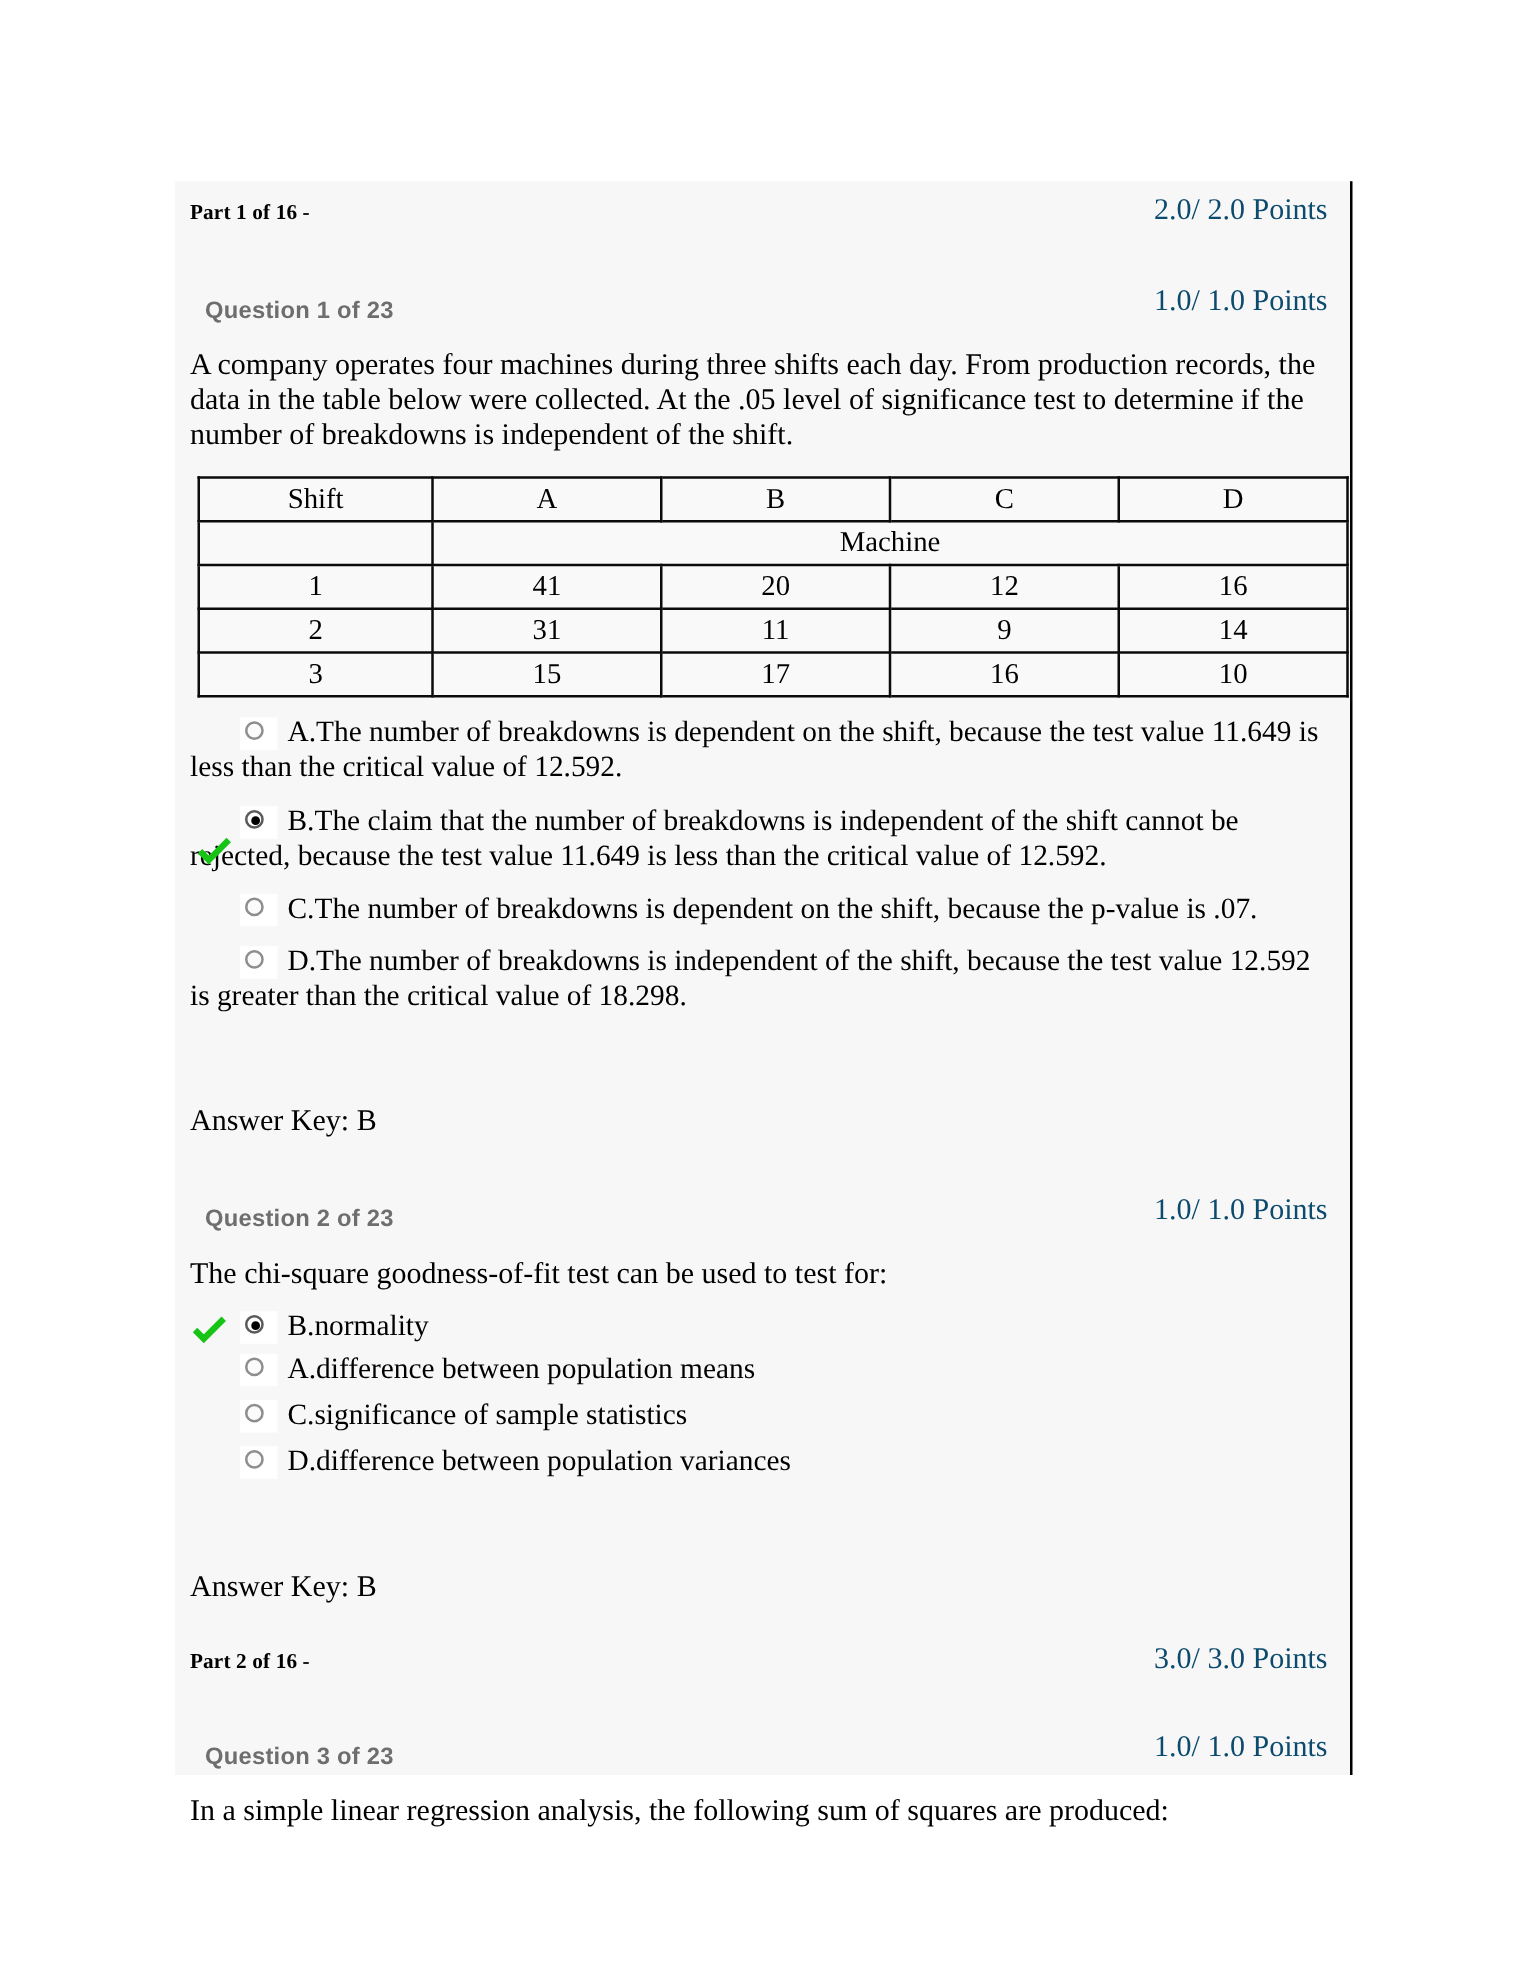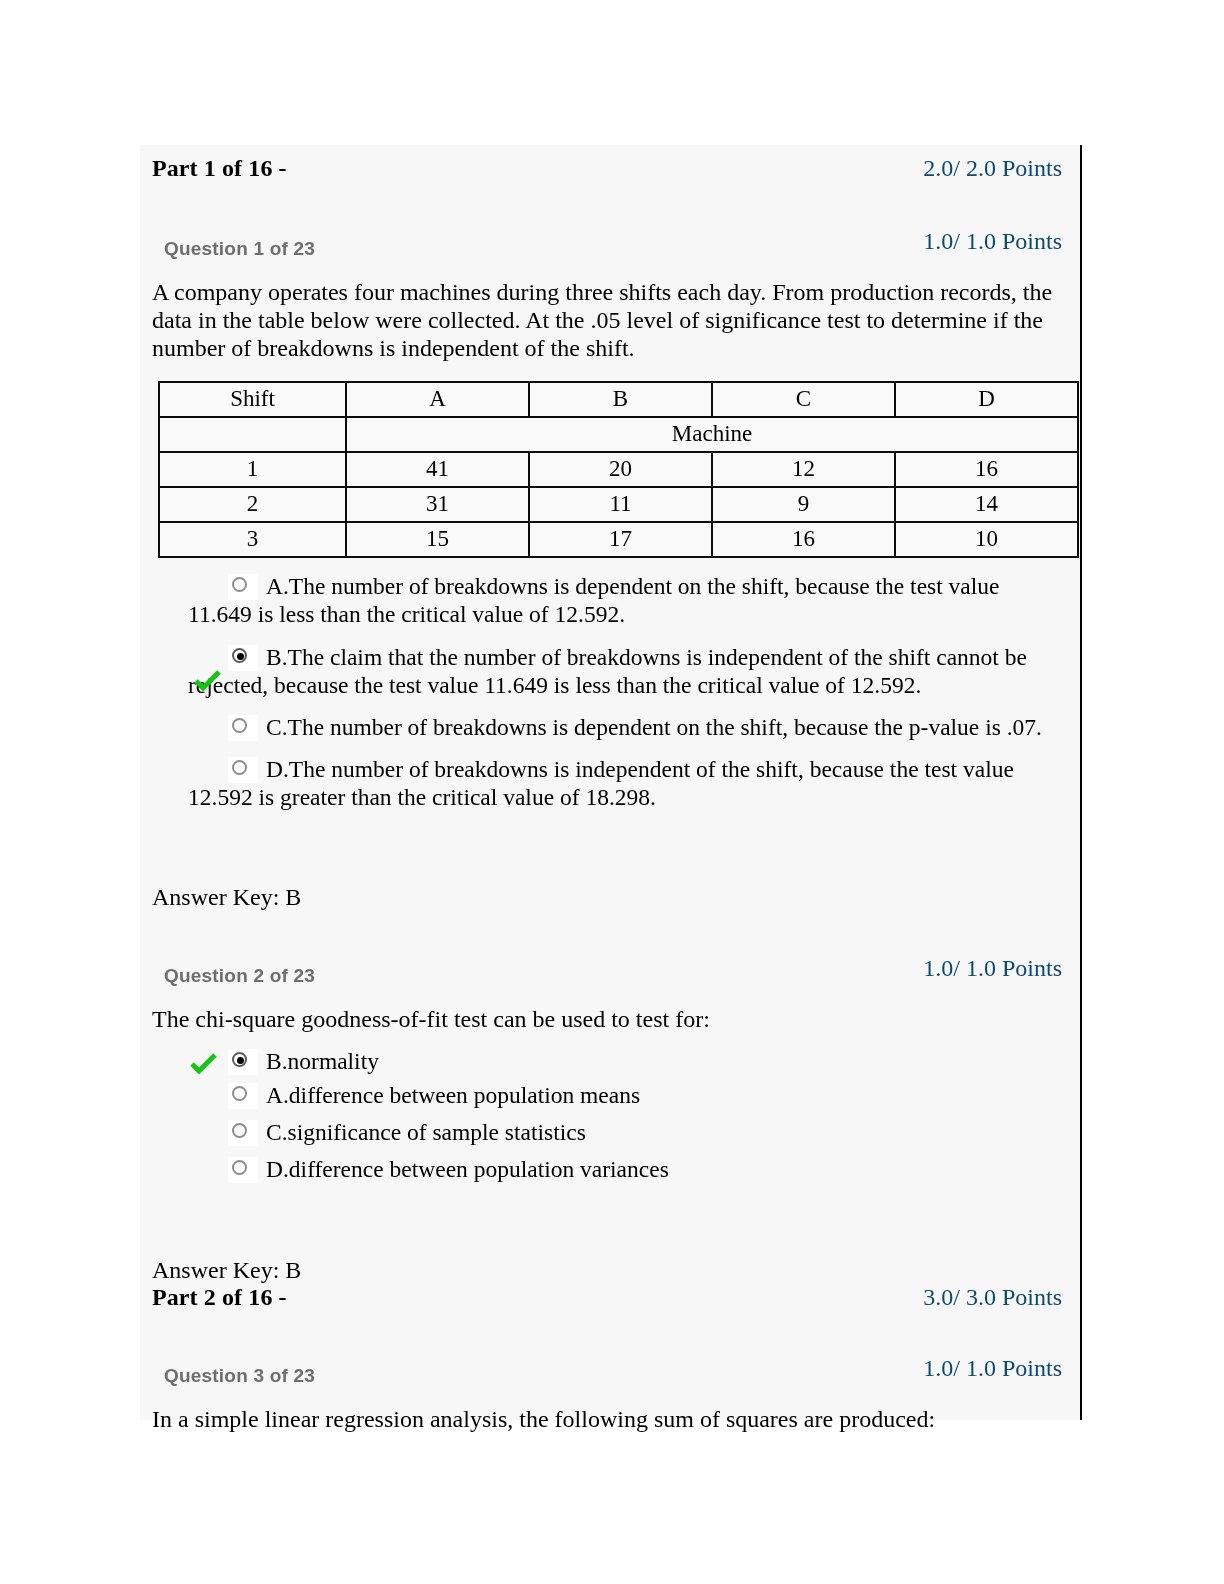--- a/index.html
+++ b/index.html
@@ -44,21 +44,21 @@
 
   
   .part-row {
     display: flex;
     justify-content: space-between;
     align-items: baseline;
   }
   .part-title {
     font-family: "Liberation Serif", "DejaVu Serif", serif;
     font-weight: bold;
-    font-size: 24px;
+    font-size: 17px;
     color: #000;
     letter-spacing: .1px;
   }
   .points {
     font-family: Liberation Serif, serif;
     font-size: 24px;
     color: #0c4a6e;
     white-space: nowrap;
   }
 
@@ -103,21 +103,21 @@
     font-size: 23px;
     height: 29px;
     padding: 1px 0 3px 0;
     color: #000;
     background: #f9f9f9;
   }
   td.c-shift  { width: 185px; }
   td.c-mach   { width: 181px; }
 
   
-  .options { margin-top: 8px; margin-left: 36px; }
+  .options { margin-top: 8px; }
   .option {
     position: relative;
     padding-left: 0;
     margin: 0 0 6px 0;
   }
   .option .optbody {
     font-size: 23.5px;
     line-height: 1.2;
     color: #000;
     text-indent: 78px;
@@ -308,21 +308,21 @@
         <div class="option compact" style="margin-top:9px;">
           <span class="radio">
               <i></i>
             </span>
           <div class="optbody">D.difference between population variances</div>
         </div>
       </div>
 
       <p class="answer-key" style="margin-top:74px;">Answer Key: B</p>
 
-      <div class="part-row" style="gap:28px;">
+      <div class="part-row" style="margin-top:30px;gap:28px;">
         <span class="part-title">Part 2 of 16 -</span>
         <span class="points">3.0/ 3.0 Points</span>
       </div>
 
       <div class="qhead" style="margin-top:46px;">
         <span class="qlabel">Question 3 of 23</span>
         <span class="points">1.0/ 1.0 Points</span>
       </div>
 
       <p class="qtext">In a simple linear regression analysis, the following sum of squares are produced:</p>

